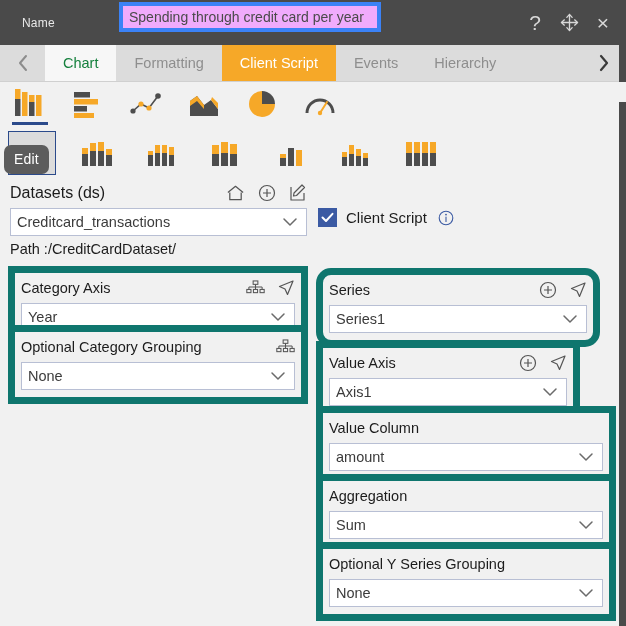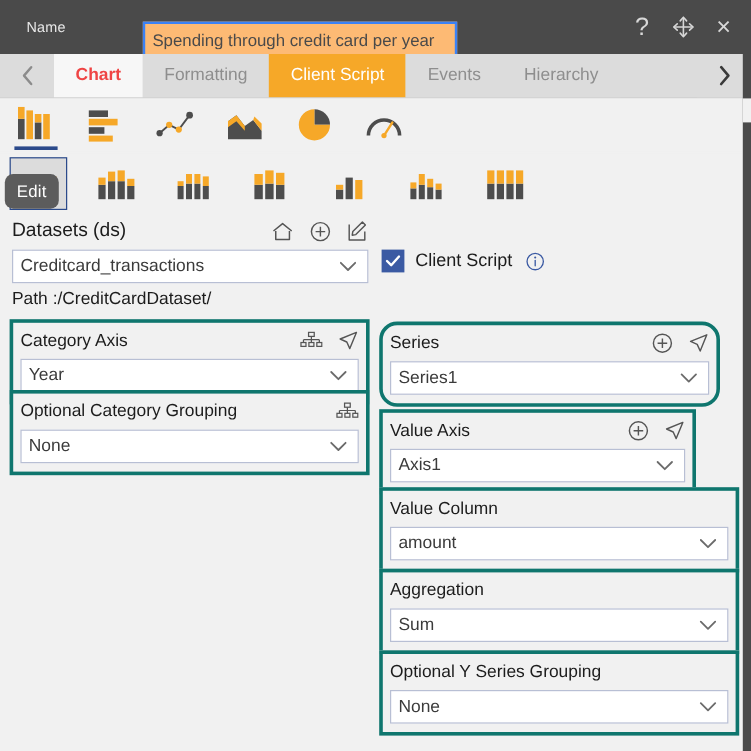--- a/index.html
+++ b/index.html
@@ -19,24 +19,24 @@
   .titlebar {
     position: absolute; left: 0; top: 0; width: 626px; height: 45px;
     background: #4a4a4a;
     display: flex; align-items: center;
   }
   .title-label {
     color: #e8e8e8; font-size: 12px; margin-left: 22px;
     letter-spacing: .2px; white-space: nowrap;
   }
   .title-input {
-    position: absolute; left: 119px; top: 18px;
+    position: absolute; left: 119px; top: 2px;
     width: 262px; height: 30px;
-    background: #fdba74;
-    border: 2px solid #3b82f6;
+    background: #f0abfc;
+    border: 4px solid #3b82f6;
     color: #4a4a4a; font-size: 14px;
     font-family: "Liberation Sans", sans-serif;
     padding: 0 6px; outline: none;
   }
   .title-actions {
     position: absolute; right: 12px; top: 0; height: 45px;
     display: flex; align-items: center; gap: 12px;
   }
   .title-actions .tbtn {
     color: #d8d8d8; width: 22px; height: 22px;
@@ -59,21 +59,21 @@
   }
   .tab-arrow.right { background: #dcdcdc; color: #3a3a3a; margin-left:auto;}
   .tab-arrow svg { display:block; }
   .tab {
     display: flex; align-items: center; justify-content: center;
     padding: 0 18px;
     font-size: 14.5px; color: #8e8e8e;
     cursor: pointer; white-space: nowrap;
     background: #dcdcdc;
   }
-  .tab.active-white { background: #f7f7f7; color: #ef4444; font-weight: bold; }
+  .tab.active-white { background: #f7f7f7; color: #15803d; }
   .tab.active-orange { background: #f6a828; color: #ffffff; }
 
   
   .icon-row-1 {
     position: absolute; left: 0; top: 82px; width: 626px; height: 44px;
     background: #f1f1f1;
     display: flex; align-items: center; padding-left: 8px; gap: 14px;
   }
   .chart-type {
     width: 44px; height: 40px; position: relative;
@@ -140,21 +140,21 @@
     display: flex; align-items: center; justify-content: center;
     cursor: pointer;
   }
   .cs-label { font-size: 15px; color: #1c1c1c; }
   .info-icon { margin-left: 2px; display:flex; cursor: pointer; }
 
   
   .group {
     position: absolute;
     background: #f1f1f1;
-    border: 3px solid #0f766e;
+    border: 7px solid #0f766e;
     padding: 4px 6px 7px 6px;
   }
   .grp-head { display: flex; align-items: center; height: 22px; }
   .grp-title { font-size: 14.5px; color: #1c1c1c; }
   .grp-icons { margin-left: auto; display: flex; align-items: center; gap: 12px; }
   .grp-icons span { cursor: pointer; display: flex; }
 
   .g-catax  { left: 8px;   top: 266px; width: 300px; }
   .g-catgrp { left: 8px;   top: 325px; width: 300px; }
   .g-series { left: 316px; top: 268px; width: 284px; border-radius: 15px; }

